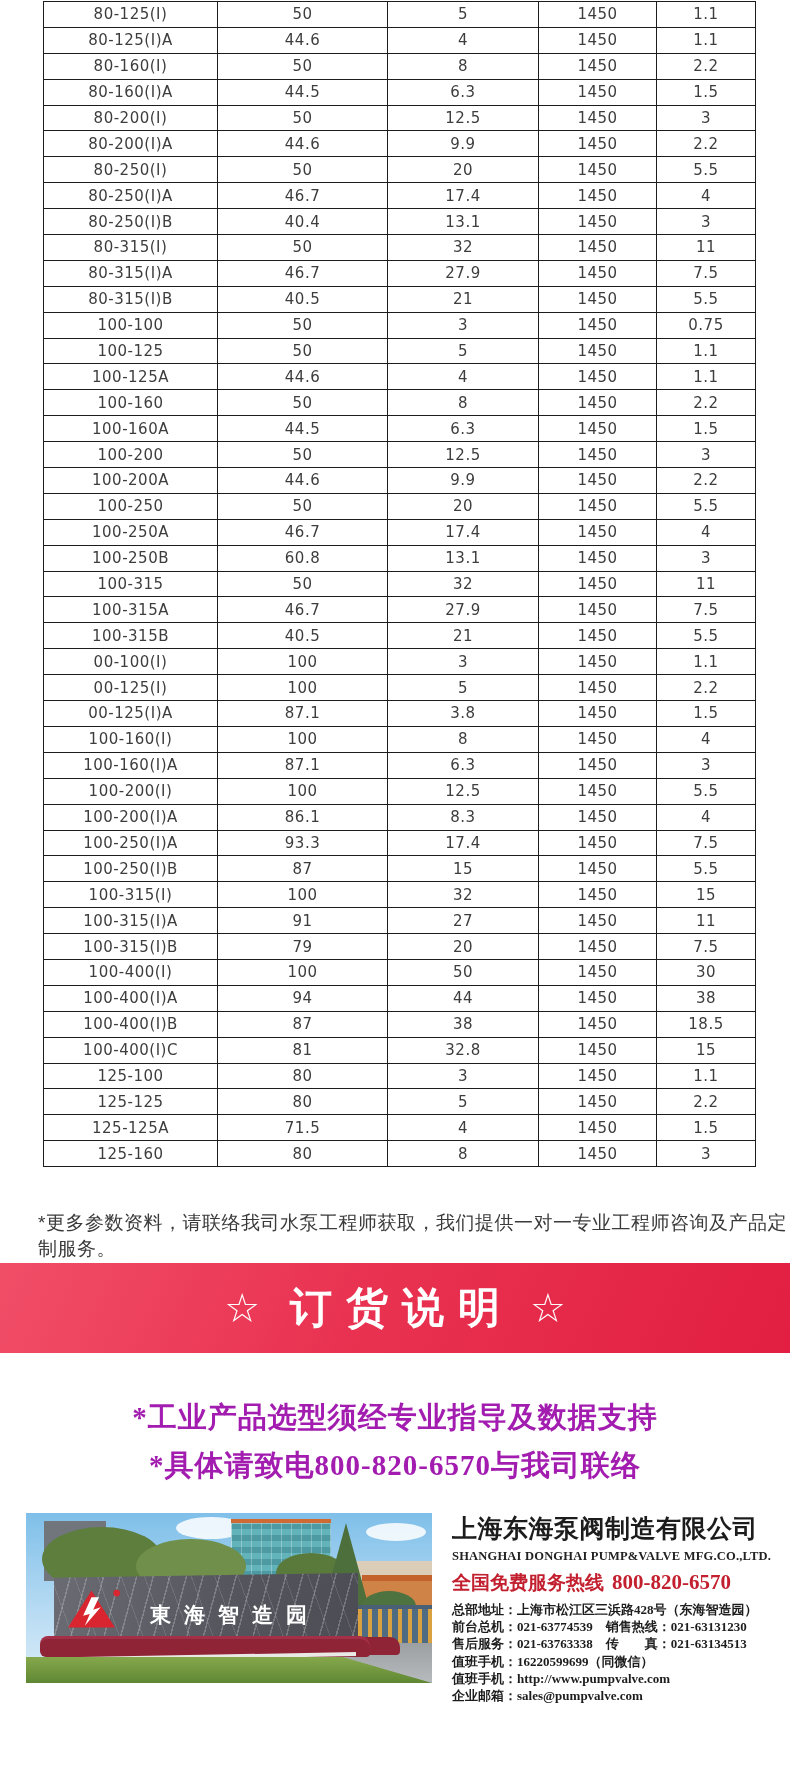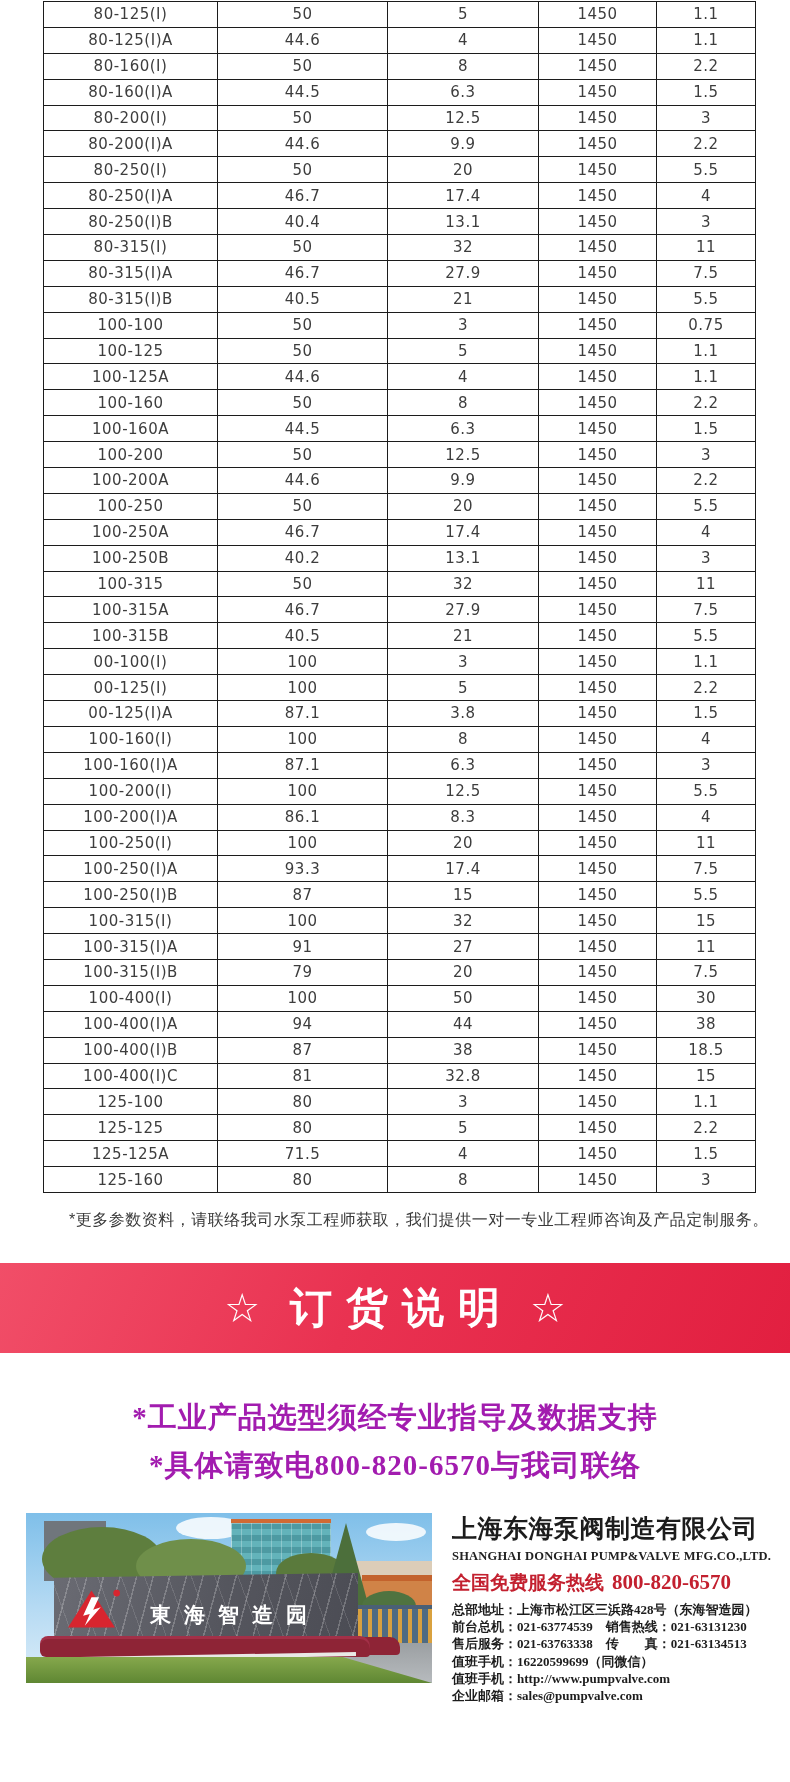--- a/index.html
+++ b/index.html
@@ -9,21 +9,21 @@
   
   .spec-table-wrap{position:absolute;left:43px;top:1px;}
   table.spec{border-collapse:collapse;table-layout:fixed;width:712px;}
   table.spec td{
     border:1px solid #1c1c1c;height:24.9px;padding:0;text-align:center;vertical-align:middle;
     font-size:15px;color:#3d3d3d;font-family:"DejaVu Sans","Liberation Sans",sans-serif;
     letter-spacing:0.5px;overflow:hidden;white-space:nowrap;
   }
 
   
-  .note{position:absolute;left:69px;top:1210px;font-size:16px;color:#3a3a3a;letter-spacing:0.5px;}
+  .note{position:absolute;left:38px;top:1210px;font-size:19px;color:#3a3a3a;letter-spacing:0.5px;}
 
   
   .banner{
     position:absolute;left:0;top:1263px;width:790px;height:90px;
     background:linear-gradient(115deg,#f14e68 0%,#e93251 45%,#e21f40 100%);
     display:flex;align-items:center;justify-content:center;color:#ffffff;
   }
   .banner .star{font-size:40px;font-weight:bold;line-height:1;margin:0 16px;}
   .banner .title{font-size:42px;font-weight:bold;letter-spacing:14px;line-height:1;text-indent:14px;
     font-family:"Liberation Sans","DejaVu Sans",sans-serif;}
@@ -232,21 +232,21 @@
           </tr>
           <tr>
             <td>100-250A</td>
             <td>46.7</td>
             <td>17.4</td>
             <td>1450</td>
             <td>4</td>
           </tr>
           <tr>
             <td>100-250B</td>
-            <td>40.2</td>
+            <td>60.8</td>
             <td>13.1</td>
             <td>1450</td>
             <td>3</td>
           </tr>
           <tr>
             <td>100-315</td>
             <td>50</td>
             <td>32</td>
             <td>1450</td>
             <td>11</td>
@@ -306,27 +306,20 @@
             <td>12.5</td>
             <td>1450</td>
             <td>5.5</td>
           </tr>
           <tr>
             <td>100-200(I)A</td>
             <td>86.1</td>
             <td>8.3</td>
             <td>1450</td>
             <td>4</td>
-          </tr>
-          <tr>
-            <td>100-250(I)</td>
-            <td>100</td>
-            <td>20</td>
-            <td>1450</td>
-            <td>11</td>
           </tr>
           <tr>
             <td>100-250(I)A</td>
             <td>93.3</td>
             <td>17.4</td>
             <td>1450</td>
             <td>7.5</td>
           </tr>
           <tr>
             <td>100-250(I)B</td>

